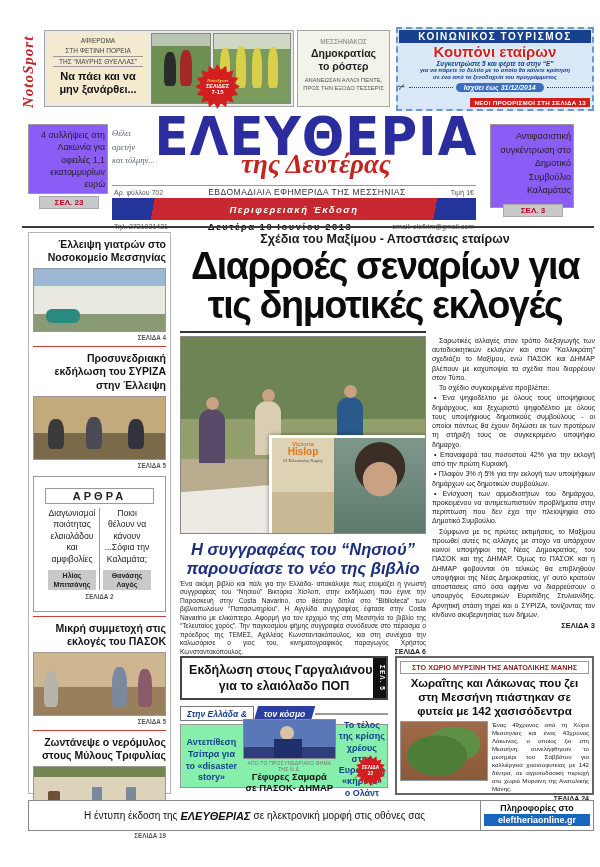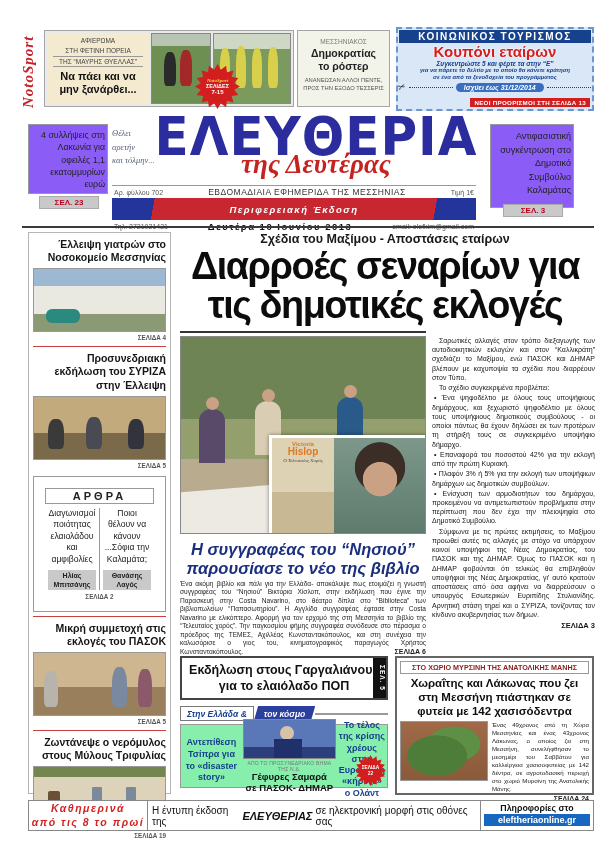--- a/index.html
+++ b/index.html
@@ -389,24 +389,20 @@
     <div class="mani-row">
       <div class="ph mani-photo"></div>
       <div class="mani-text">
         <span>Ένας 49χρονος από τη Χώρα Μεσσηνίας και ένας 43χρονος Λάκωνας, ο οποίος ζει στη Μεσσήνη, συνελήφθησαν το μεσημέρι του Σαββάτου για καλλιέργεια χασισοφυτείας με 142 δέντρα, σε αγροτοδασική περιοχή στο χωριό Μυρσίνη της Ανατολικής Μάνης.</span>
         <b>ΣΕΛΙΔΑ 24</b>
       </div>
     </div>
   </div>
 
   <div class="abs footer">
-    <div class="f-left">
-      <span>Καθημερινά</span>
-      <span>από τις 8 το πρωί</span>
-    </div>
     <div class="f-center">
       <span>Η έντυπη έκδοση της</span>
       <span class="brand">ΕΛΕΥΘΕΡΙΑΣ</span>
       <span>σε ηλεκτρονική μορφή στις οθόνες σας</span>
     </div>
     <div class="f-right">
       <div class="fr1">Πληροφορίες στο</div>
       <div class="fr2">eleftheriaonline.gr</div>
     </div>
   </div>

